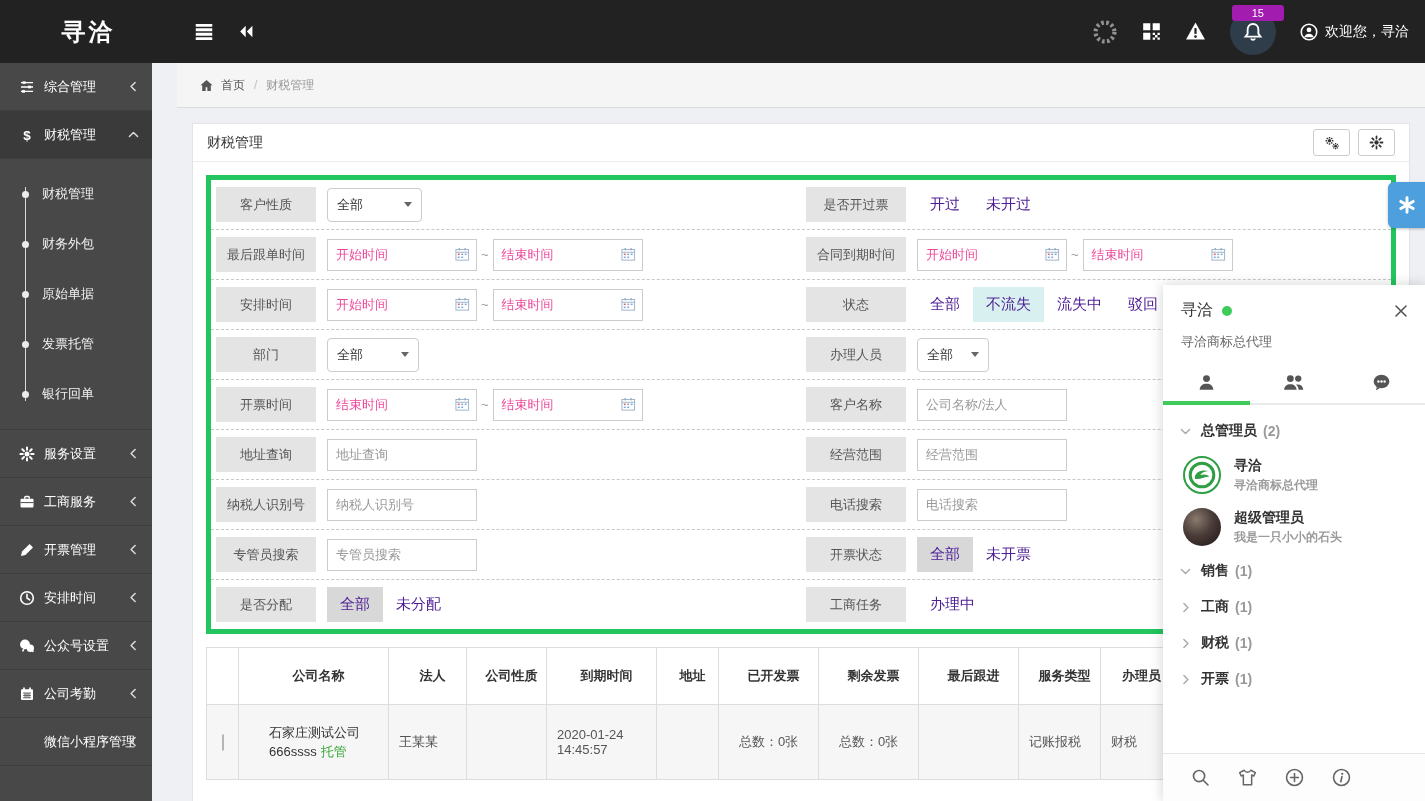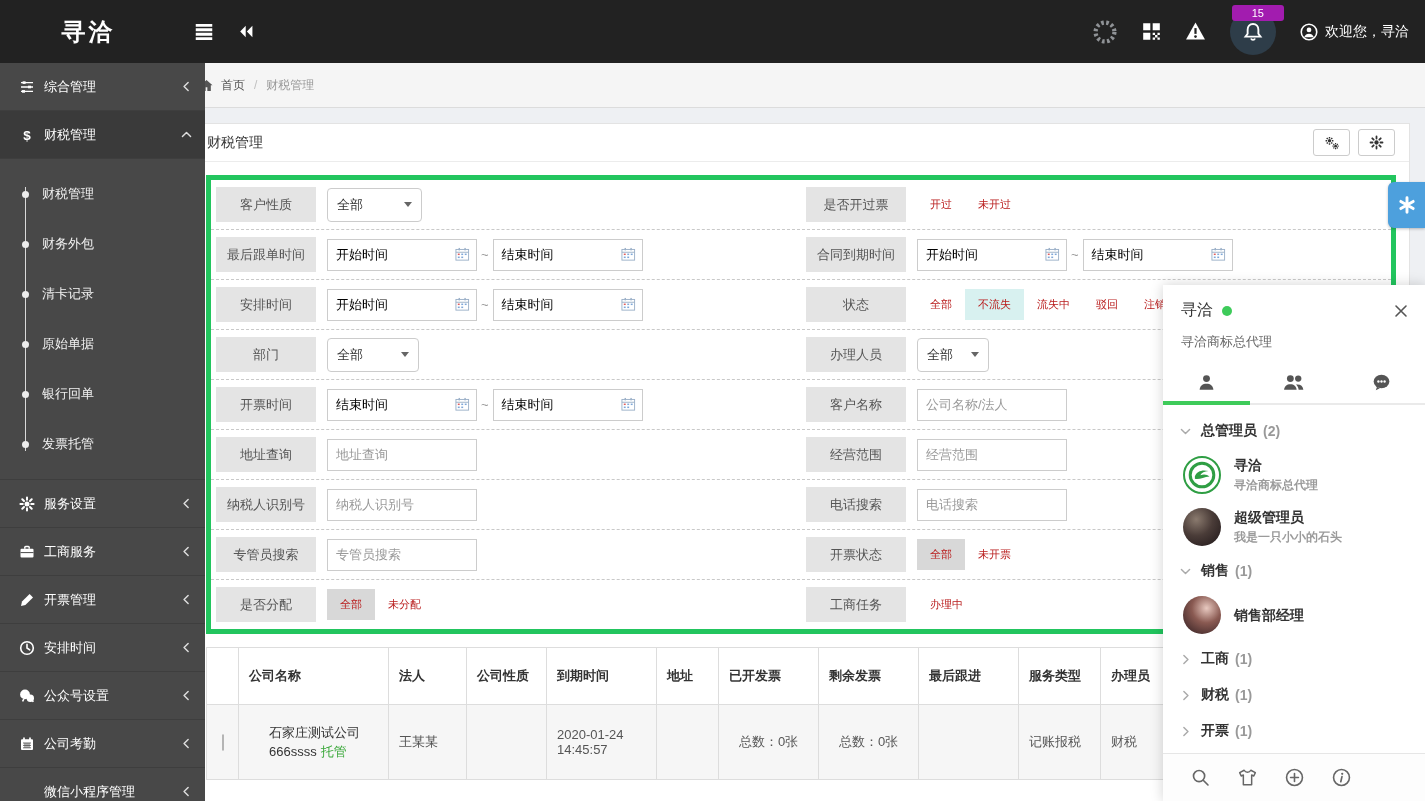--- a/index.html
+++ b/index.html
@@ -16,21 +16,21 @@
   .topbar-right { position:absolute; right:16px; top:0; height:63px; display:flex; align-items:center; gap:24px; }
   .tb-spinner { color:#8f9296; }
   .tb-white { color:#fff; cursor:pointer; }
   .bell-wrap { width:46px; height:46px; border-radius:50%; background:#2e3d49; display:flex; align-items:center;
                justify-content:center; position:relative; color:#fff; cursor:pointer; }
   .badge { position:absolute; top:-4px; right:-8px; background:#a21caf; color:#fff; font-size:11px;
            padding:2px 20px; border-radius:3px; font-weight:normal; }
   .welcome { display:flex; align-items:center; gap:7px; color:#fff; font-size:14px; cursor:pointer; }
 
   
-  .sidebar { position:absolute; top:63px; left:0; width:205px; bottom:0; background:#484848; z-index:20; }
+  .sidebar { position:absolute; top:63px; left:0; width:152px; bottom:0; background:#484848; z-index:20; }
   .side-item { height:48px; border-bottom:1px solid #3e3e3e; display:flex; align-items:center;
                color:#fff; font-size:13px; cursor:pointer; position:relative; }
   .side-item .ic { width:22px; margin:0 6px 0 16px; color:#fff; }
   .side-item .chev { position:absolute; right:12px; color:#ddd; }
   .side-item.active { background:#3a3a3a; }
   .submenu { position:relative; padding:10px 0; border-bottom:1px solid #3e3e3e; }
   .submenu::before { content:""; position:absolute; left:25px; top:28px; bottom:28px; width:1px; background:#d9d9d9; }
   .sub-item { height:50px; display:flex; align-items:center; color:#f2f2f2; font-size:13px;
               padding-left:42px; cursor:pointer; position:relative; }
   .sub-item::before { content:""; position:absolute; left:22px; top:22px; width:7px; height:7px;
@@ -59,38 +59,38 @@
   .f-cell { flex:1; display:flex; align-items:center; padding:7px 0 7px 5px; }
   .f-label { width:100px; min-width:100px; height:35px; background:#e4e4e4; color:#555; font-size:13px;
              display:flex; align-items:center; justify-content:center; margin-right:11px; }
   .f-select { height:34px; border:1px solid #ccc; border-radius:4px; background:#fff; display:flex;
               align-items:center; justify-content:space-between; padding:0 9px; font-size:13px;
               color:#333; cursor:pointer; }
   .sel-caret { width:0; height:0; border-left:4px solid transparent; border-right:4px solid transparent;
                border-top:5px solid #666; margin-left:10px; }
   .f-dates { display:flex; align-items:center; gap:4px; }
   .d-input { width:150px; height:32px; border:1px solid #ccc; display:flex; align-items:center;
-             justify-content:space-between; padding:0 6px 0 8px; font-size:13px; color:#000000;
+             justify-content:space-between; padding:0 6px 0 8px; font-size:13px; color:#ec4899;
              background:#fff; cursor:pointer; }
   .tilde { color:#999; font-size:13px; }
   .f-input { width:150px; height:32px; border:1px solid #ccc; padding:0 8px; font-size:13px;
              color:#333; background:#fff; outline:none; }
   .f-input::placeholder { color:#999; }
   .f-opts { display:flex; }
-  .opt { padding:8px 13px; font-size:11px; color:#b91c1c; cursor:pointer; white-space:nowrap; }
+  .opt { padding:8px 13px; font-size:15px; color:#4c1d95; cursor:pointer; white-space:nowrap; }
   .opt.sel-gray { background:#d8d8d8; }
   .opt.sel-cyan { background:#d8f1f0; }
 
   .close-bar { position:relative; height:26px; }
   .close-link { position:absolute; left:486px; top:2px; display:flex; align-items:center; gap:3px;
                 color:#555; font-size:14px; cursor:pointer; }
 
   .tbl { margin:4px 13px 0; border-collapse:collapse; table-layout:fixed; width:1192px; }
   .tbl th, .tbl td { border:1px solid #ddd; font-size:13px; }
-  .tbl thead th { height:57px; color:#333; font-weight:bold; text-align:left; padding-left:10px; background:#fff; }
+  .tbl thead th { height:57px; color:#333; font-weight:bold; text-align:center; padding-left:10px; background:#fff; }
   .tbl tbody tr.row-main { background:#f6f6f6; height:75px; }
   .tbl td { color:#555; padding-left:10px; vertical-align:middle; }
   .td-center { text-align:center; padding-left:0 !important; }
   .red-text { color:#f42a2a; }
   .tag-green { color:#3aa83a; margin-left:4px; }
   .company-l1 { color:#333; line-height:1.5;margin-left:20px; }
   .cb { width:15px; height:15px; border:1px solid #b5b5b5; border-radius:2px; background:#fcfcfc;
         margin:0 auto; cursor:pointer; }
 
   
@@ -213,30 +213,27 @@
       </span>
     </div>
     <div class="submenu">
       <div class="sub-item">
         <span>财税管理</span>
       </div>
       <div class="sub-item">
         <span>财务外包</span>
       </div>
       <div class="sub-item">
-        <span>清卡记录</span>
+        <span>原始单据</span>
       </div>
       <div class="sub-item">
-        <span>原始单据</span>
+        <span>发票托管</span>
       </div>
       <div class="sub-item">
         <span>银行回单</span>
-      </div>
-      <div class="sub-item">
-        <span>发票托管</span>
       </div>
     </div>
     <div class="side-item">
       <span class="ic svgi">
         <svg width="16" height="16" viewBox="0 0 16 16">
           <circle cx="8" cy="8" r="2.5" fill="currentColor"></circle>
           <path d="M8 1.4v2.4M8 12.2v2.4M1.4 8h2.4M12.2 8h2.4M3.3 3.3l1.7 1.7M11 11l1.7 1.7M12.7 3.3L11 5M5 11l-1.7 1.7" stroke="currentColor" stroke-width="2" stroke-linecap="round"></path>
         </svg>
       </span>
       <span>服务设置</span>
@@ -757,26 +754,20 @@
       </div>
       <div class="grp-head">
         <span class="gchev svgi">
           <svg width="13" height="13" viewBox="0 0 16 16">
             <path d="M3 5.5l5 5 5-5" fill="none" stroke="currentColor" stroke-width="1.8" stroke-linecap="round" stroke-linejoin="round"></path>
           </svg>
         </span>
         <span>销售</span>
         <span class="grp-count">(1)</span>
       </div>
-      <div class="member">
-        <span class="avatar av-photo2"></span>
-        <div>
-          <div class="m-name">销售部经理</div>
-        </div>
-      </div>
       <div class="grp-head">
         <span class="gchev svgi">
           <svg width="13" height="13" viewBox="0 0 16 16">
             <path d="M6 3l5 5-5 5" fill="none" stroke="currentColor" stroke-width="1.8" stroke-linecap="round" stroke-linejoin="round"></path>
           </svg>
         </span>
         <span>工商</span>
         <span class="grp-count">(1)</span>
       </div>
       <div class="grp-head">

